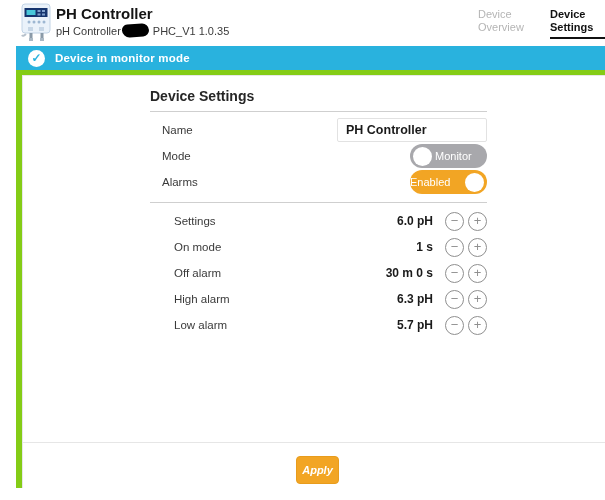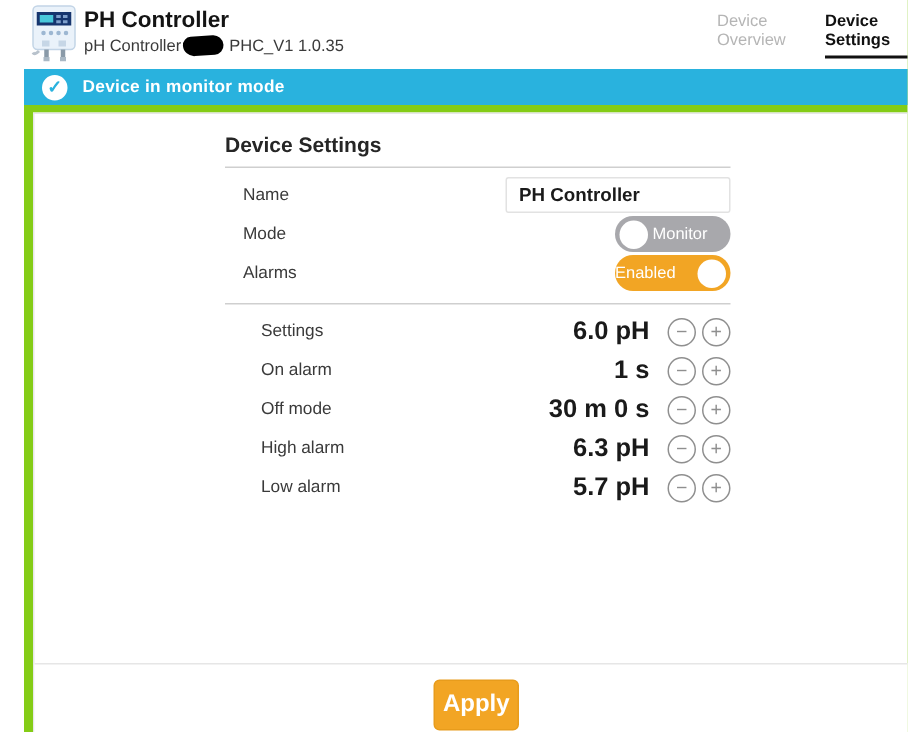--- a/index.html
+++ b/index.html
@@ -40,29 +40,29 @@
 
   .toggle { width:77px; height:24px; border-radius:12px; display:flex; align-items:center; cursor:pointer; }
   .toggle.gray { background:#a8a8ac; }
   .toggle.orange { background:#f2a524; }
   .knob { width:19px; height:19px; background:#fff; border-radius:50%; margin:0 3px; }
   .toggle-label { flex:1; text-align:left; color:#fff; font-size:11px; }
 
   .ph-heading { margin-top:9px; font-size:12.5px; font-weight:bold; color:#262626; }
 
   .value-group { display:flex; align-items:center; }
-  .row-value { font-size:17px; font-weight:bold; color:#1a1a1a; margin-right:8px;padding-left:44px; }
+  .row-value { font-size:12px; font-weight:bold; color:#1a1a1a; margin-right:8px;padding-left:44px; }
   .stepper { width:19px; height:19px; border-radius:50%; border:1.5px solid #8f8f8f; background:#fff; color:#8f8f8f;
              font-size:13px; line-height:1; display:flex; align-items:center; justify-content:center; cursor:pointer; margin-left:4px;
              font-family:"Liberation Sans", sans-serif; padding:0 0 1px 0; }
 
   
   .footer { position:absolute; left:0; bottom:0; width:100%; height:54px; border-top:1px solid #e6e6e6;
             display:flex; align-items:center; justify-content:center; gap:6px; background:#fff; }
-  .btn { font-family:"Liberation Sans", sans-serif; font-size:16px; font-weight:bold; border-radius:4px; cursor:pointer; padding:7px 5px; }
+  .btn { font-family:"Liberation Sans", sans-serif; font-size:11px; font-weight:bold; border-radius:4px; cursor:pointer; padding:7px 5px;font-style:italic; }
   .btn-apply { background:#f2a524; border:1px solid #e89c1c; color:#fff; }
   .btn-refresh { background:#fff; border:1px solid #d0d0d0; color:#222; }
 </style>
 </head>
 <body>
 
 <div class="page">
 
   <div class="header">
     <svg class="device-logo" viewBox="0 0 34 38">
@@ -136,29 +136,29 @@
       <div class="rows">
         <div class="row">
           <span class="row-label sub-label">Settings</span>
           <span class="value-group">
             <span class="row-value">6.0 pH</span>
             <button class="stepper">−</button>
             <button class="stepper">+</button>
           </span>
         </div>
         <div class="row">
-          <span class="row-label sub-label">On alarm</span>
+          <span class="row-label sub-label">On mode</span>
           <span class="value-group">
             <span class="row-value">1 s</span>
             <button class="stepper">−</button>
             <button class="stepper">+</button>
           </span>
         </div>
         <div class="row">
-          <span class="row-label sub-label">Off mode</span>
+          <span class="row-label sub-label">Off alarm</span>
           <span class="value-group">
             <span class="row-value">30 m 0 s</span>
             <button class="stepper">−</button>
             <button class="stepper">+</button>
           </span>
         </div>
         <div class="row">
           <span class="row-label sub-label">High alarm</span>
           <span class="value-group">
             <span class="row-value">6.3 pH</span>

